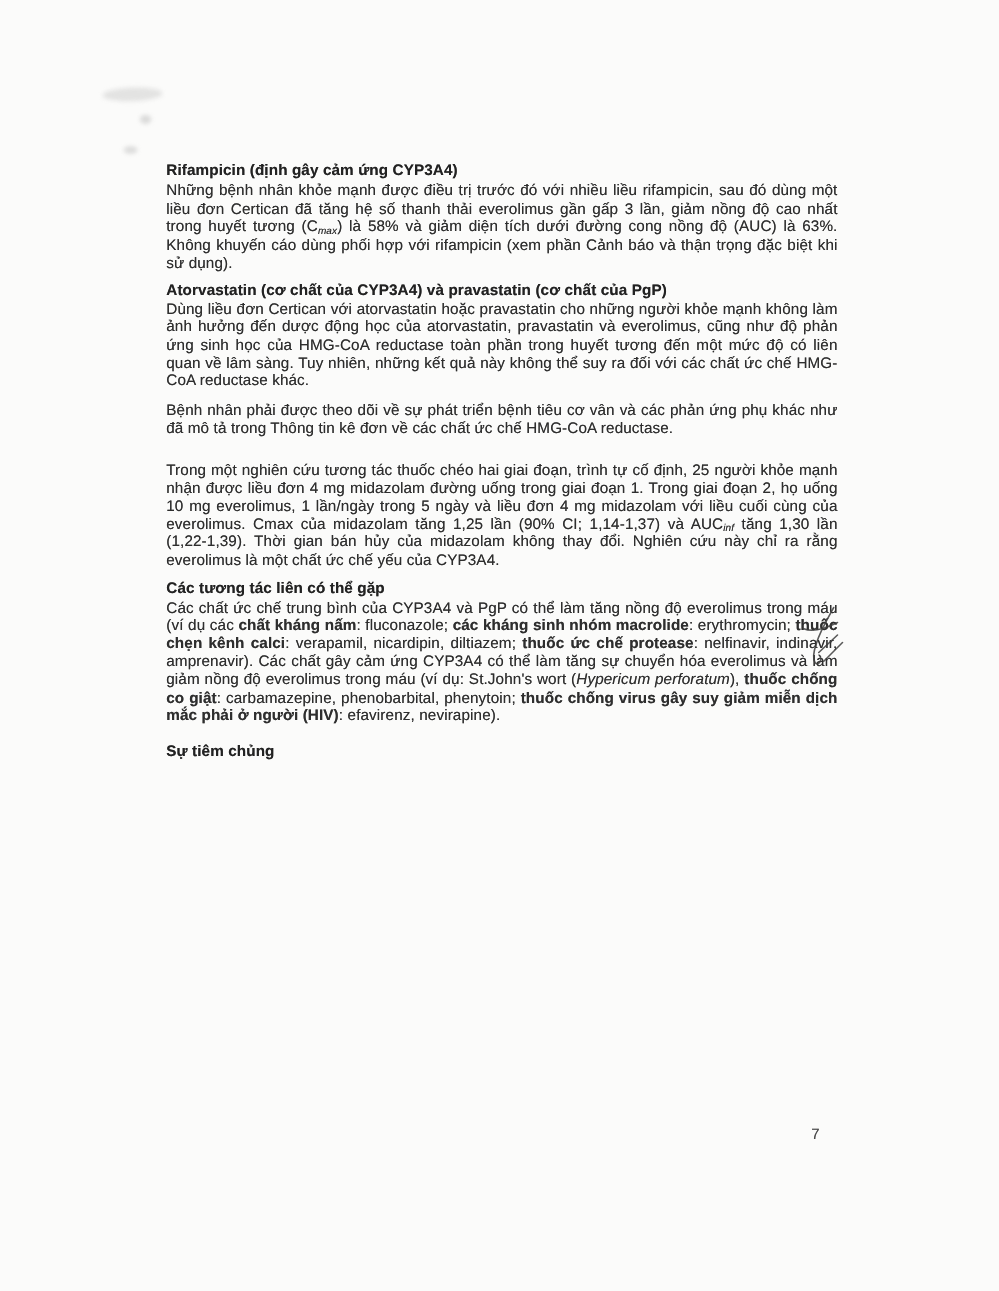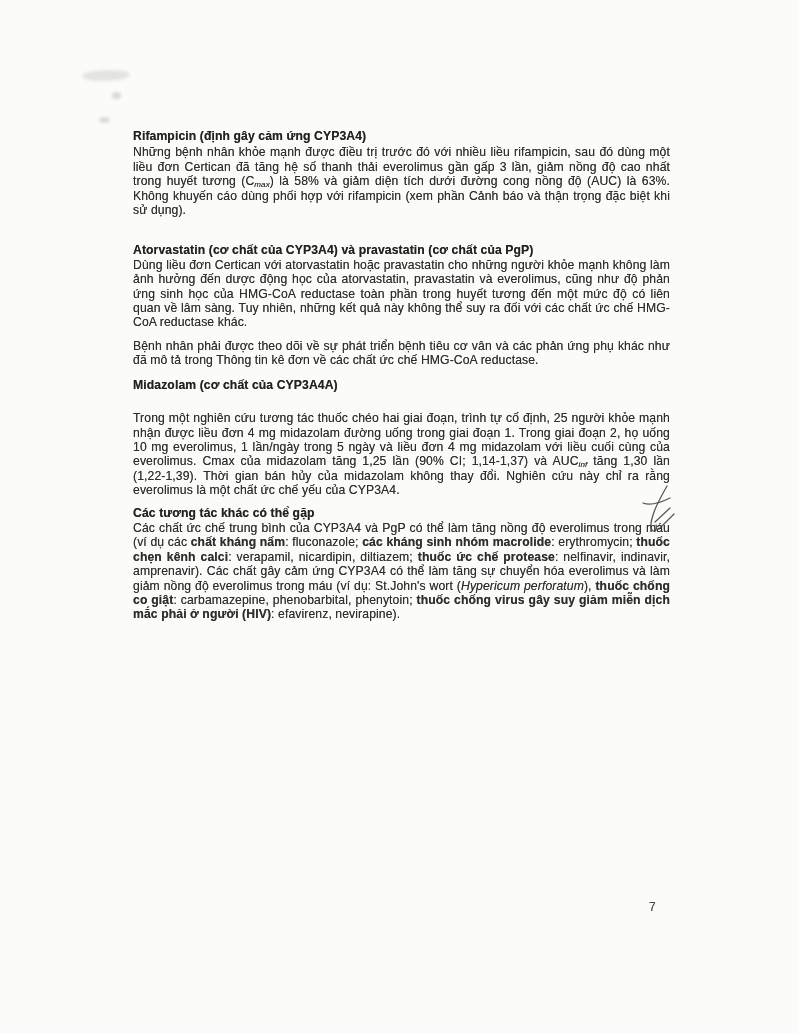--- a/index.html
+++ b/index.html
@@ -81,32 +81,32 @@
 
 <div class="smudge smudge-1"></div>
 <div class="smudge smudge-2"></div>
 <div class="smudge smudge-3"></div>
 
 <div class="doc">
 
   <h3 class="hd" style="margin-top:17px">Rifampicin (định gây cảm ứng CYP3A4)</h3>
   <p class="para" style="margin-top:2px"><span>Những bệnh nhân khỏe mạnh được điều trị trước đó với nhiều liều rifampicin, sau đó dùng một liều đơn Certican đã tăng hệ số thanh thải everolimus gần gấp 3 lần, giảm nồng độ cao nhất trong huyết tương (C</span><sub>max</sub><span>) là 58% và giảm diện tích dưới đường cong nồng độ (AUC) là 63%. Không khuyến cáo dùng phối hợp với rifampicin (xem phần Cảnh báo và thận trọng đặc biệt khi sử dụng).</span></p>
 
-  <h3 class="hd" style="margin-top:26px">Atorvastatin (cơ chất của CYP3A4) và pravastatin (cơ chất của PgP)</h3>
+  <h3 class="hd" style="margin-top:8px">Atorvastatin (cơ chất của CYP3A4) và pravastatin (cơ chất của PgP)</h3>
   <p class="para" style="margin-top:0"><span>Dùng liều đơn Certican với atorvastatin hoặc pravastatin cho những người khỏe mạnh không làm ảnh hưởng đến dược động học của atorvastatin, pravastatin và everolimus, cũng như độ phản ứng sinh học của HMG-CoA reductase toàn phần trong huyết tương đến một mức độ có liên quan về lâm sàng. Tuy nhiên, những kết quả này không thể suy ra đối với các chất ức chế HMG-CoA reductase khác.</span></p>
 
   <p class="para" style="margin-top:9px"><span>Bệnh nhân phải được theo dõi về sự phát triển bệnh tiêu cơ vân và các phản ứng phụ khác như đã mô tả trong Thông tin kê đơn về các chất ức chế HMG-CoA reductase.</span></p>
 
-  <h3 class="hd" style="margin-top:10px">Midazolam (cơ chất của CYP3A4A)</h3>
   <p class="para" style="margin-top:19px"><span>Trong một nghiên cứu tương tác thuốc chéo hai giai đoạn, trình tự cố định, 25 người khỏe mạnh nhận được liều đơn 4 mg midazolam đường uống trong giai đoạn 1. Trong giai đoạn 2, họ uống 10 mg everolimus, 1 lần/ngày trong 5 ngày và liều đơn 4 mg midazolam với liều cuối cùng của everolimus. Cmax của midazolam tăng 1,25 lần (90% CI; 1,14-1,37) và AUC</span><sub>inf</sub><span> tăng 1,30 lần (1,22-1,39). Thời gian bán hủy của midazolam không thay đổi. Nghiên cứu này chỉ ra rằng everolimus là một chất ức chế yếu của CYP3A4.</span></p>
 
-  <h3 class="hd" style="margin-top:8px">Các tương tác khác có thể gặp</h3>
+  <h3 class="hd" style="margin-top:8px">Các tương tác liên có thể gặp</h3>
   <p class="para" style="margin-top:1px"><span>Các chất ức chế trung bình của CYP3A4 và PgP có thể làm tăng nồng độ everolimus trong máu (ví dụ các </span><span style="font-weight: 700;">chất kháng nấm</span><span>: fluconazole; </span><span style="font-weight: 700;">các kháng sinh nhóm macrolide</span><span>: erythromycin; </span><span style="font-weight: 700;">thuốc chẹn kênh calci</span><span>: verapamil, nicardipin, diltiazem; </span><span style="font-weight: 700;">thuốc ức chế protease</span><span>: nelfinavir, indinavir, amprenavir). Các chất gây cảm ứng CYP3A4 có thể làm tăng sự chuyển hóa everolimus và làm giảm nồng độ everolimus trong máu (ví dụ: St.John's wort (</span><span style="font-style: italic;">Hypericum perforatum</span><span>), </span><span style="font-weight: 700;">thuốc chống co giật</span><span>: carbamazepine, phenobarbital, phenytoin; </span><span style="font-weight: 700;">thuốc chống virus gây suy giảm miễn dịch mắc phải ở người (HIV)</span><span>: efavirenz, nevirapine).</span></p>
 
 
+  <h3 class="hd" style="margin-top:15px">Sự tiêm chủng</h3>
 </div>
 
 <svg class="signature" viewBox="0 0 60 62" xmlns="http://www.w3.org/2000/svg">
   <g fill="none" stroke="#3f3f3f" stroke-width="1.3" stroke-linecap="round" opacity="0.85">
     <path d="M37,5 C32,14 26,24 23,34 C21,40 20,46 22,49 C24,52 28,48 26,44"></path>
     <path d="M13,22 C20,25 30,22 40,17"></path>
     <path d="M40,27 L25,41"></path>
     <path d="M44,33 L29,48"></path>
   </g>
 </svg>

